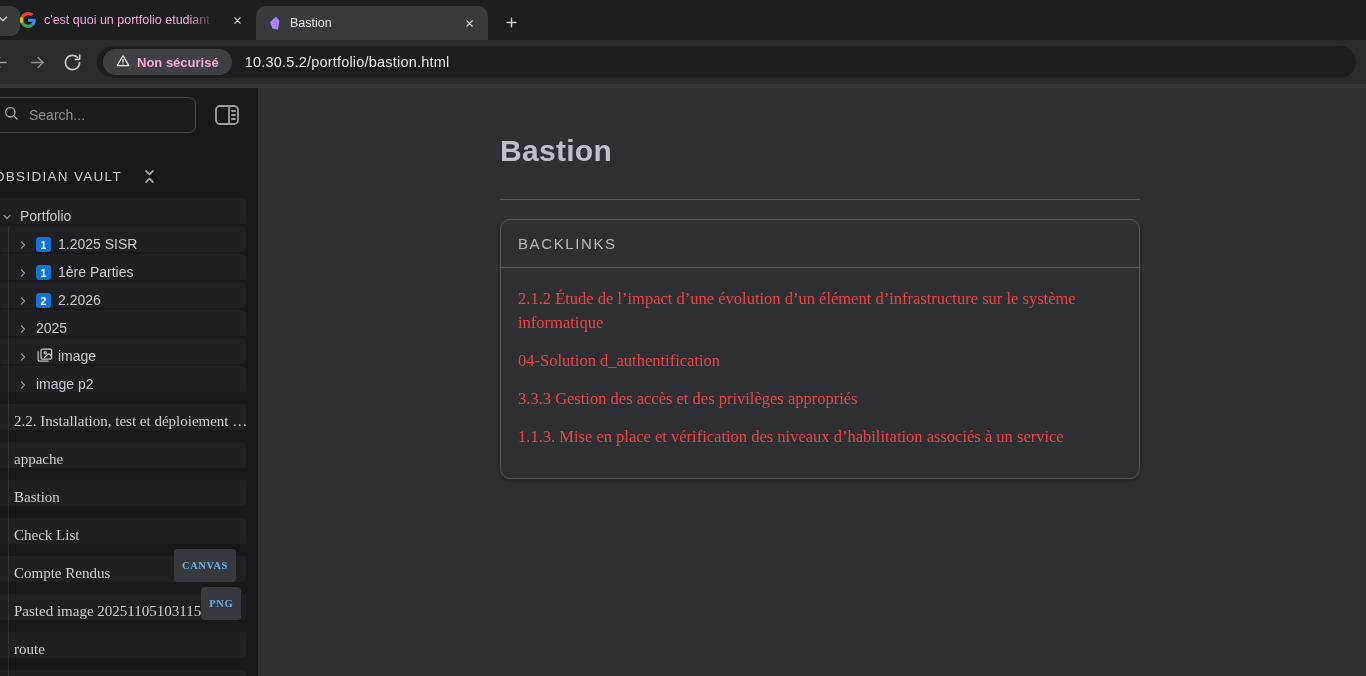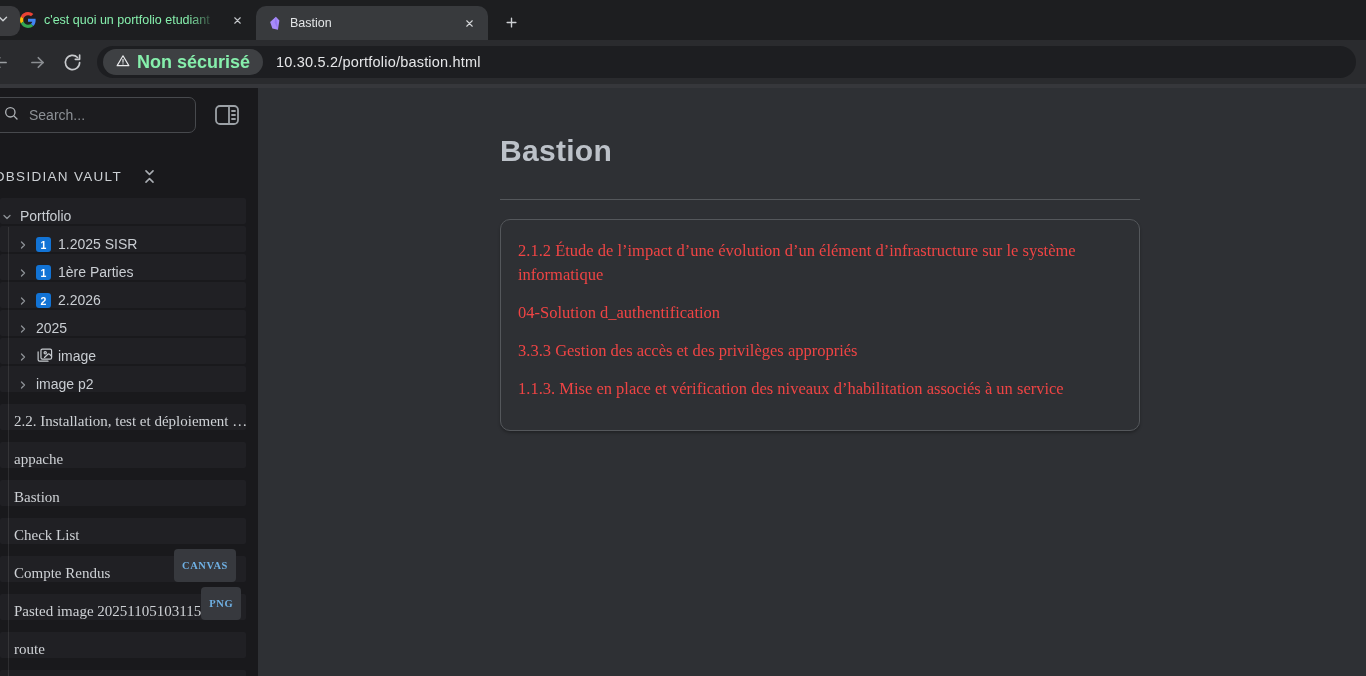--- a/index.html
+++ b/index.html
@@ -20,21 +20,21 @@
     display:flex; align-items:center; justify-content:center;
   }
   .tab { position:absolute; display:flex; align-items:center; }
   .tab-inactive { left:14px; top:4px; width:238px; height:32px; padding:0 6px; }
   .tab-active {
     left:256px; top:6px; width:232px; height:34px; padding:0 10px;
     background:#383a3d; border-radius:10px 10px 0 0;
   }
   .favicon { width:16px; height:16px; flex:0 0 16px; display:flex; align-items:center; justify-content:center; }
   .tab-title {
-    flex:1; margin:0 8px; font-size:12.5px; color:#86efac;
+    flex:1; margin:0 8px; font-size:12.5px; color:#f9a8d4;
     white-space:nowrap; overflow:hidden;
     -webkit-mask-image:linear-gradient(to right,#000 82%,transparent 98%);
             mask-image:linear-gradient(to right,#000 82%,transparent 98%);
   }
   .tab-active .tab-title { color:#e3e5e7; }
   .tab-close { width:18px; height:18px; border-radius:50%; display:flex; align-items:center; justify-content:center; }
   .newtab-btn {
     position:absolute; left:498px; top:9px; width:26px; height:26px;
     display:flex; align-items:center; justify-content:center;
   }
@@ -46,21 +46,21 @@
   .forward-icon { left:28px; }
   .reload-icon { left:63px; }
   .omnibox {
     position:absolute; left:97px; right:10px; top:6px; height:32px;
     background:#1d1e21; border-radius:16px;
     display:flex; align-items:center; padding:0 6px;
   }
   .sec-badge {
     height:26px; padding:0 13px; border-radius:13px; background:#3e4043;
     display:flex; align-items:center; gap:7px;
-    color:#86efac; font-weight:bold; font-size:18px; white-space:nowrap;
+    color:#f9a8d4; font-weight:bold; font-size:13px; white-space:nowrap;
   }
   .omnibox .url { color:#e6e7e9; font-size:14.5px; margin-left:13px; letter-spacing:0.2px; }
   .toolbar-edge { height:4px; background:#36373b; }
 
   
   .page { display:flex; height:588px; }
 
   
   .sidebar { width:258px; flex:0 0 258px; background:#19191c; padding-top:9px; position:relative; overflow:hidden; }
   .search-row { position:relative; height:48px; }
@@ -343,20 +343,21 @@
           <div class="tree-row file">
             <span class="file-label">TP Ansible</span>
           </div>
         </div>
     </aside>
 
     <main class="content">
       <h1 class="page-title">Bastion</h1>
       <hr class="title-rule">
       <section class="backlinks">
+        <div class="bl-header">BACKLINKS</div>
         <div class="bl-links">
             <a class="bl-link">2.1.2 Étude de l’impact d’une évolution d’un élément d’infrastructure sur le système informatique</a>
             <a class="bl-link">04-Solution d_authentification</a>
             <a class="bl-link">3.3.3 Gestion des accès et des privilèges appropriés</a>
             <a class="bl-link">1.1.3. Mise en place et vérification des niveaux d’habilitation associés à un service</a>
           </div>
       </section>
     </main>
 
   </div>

